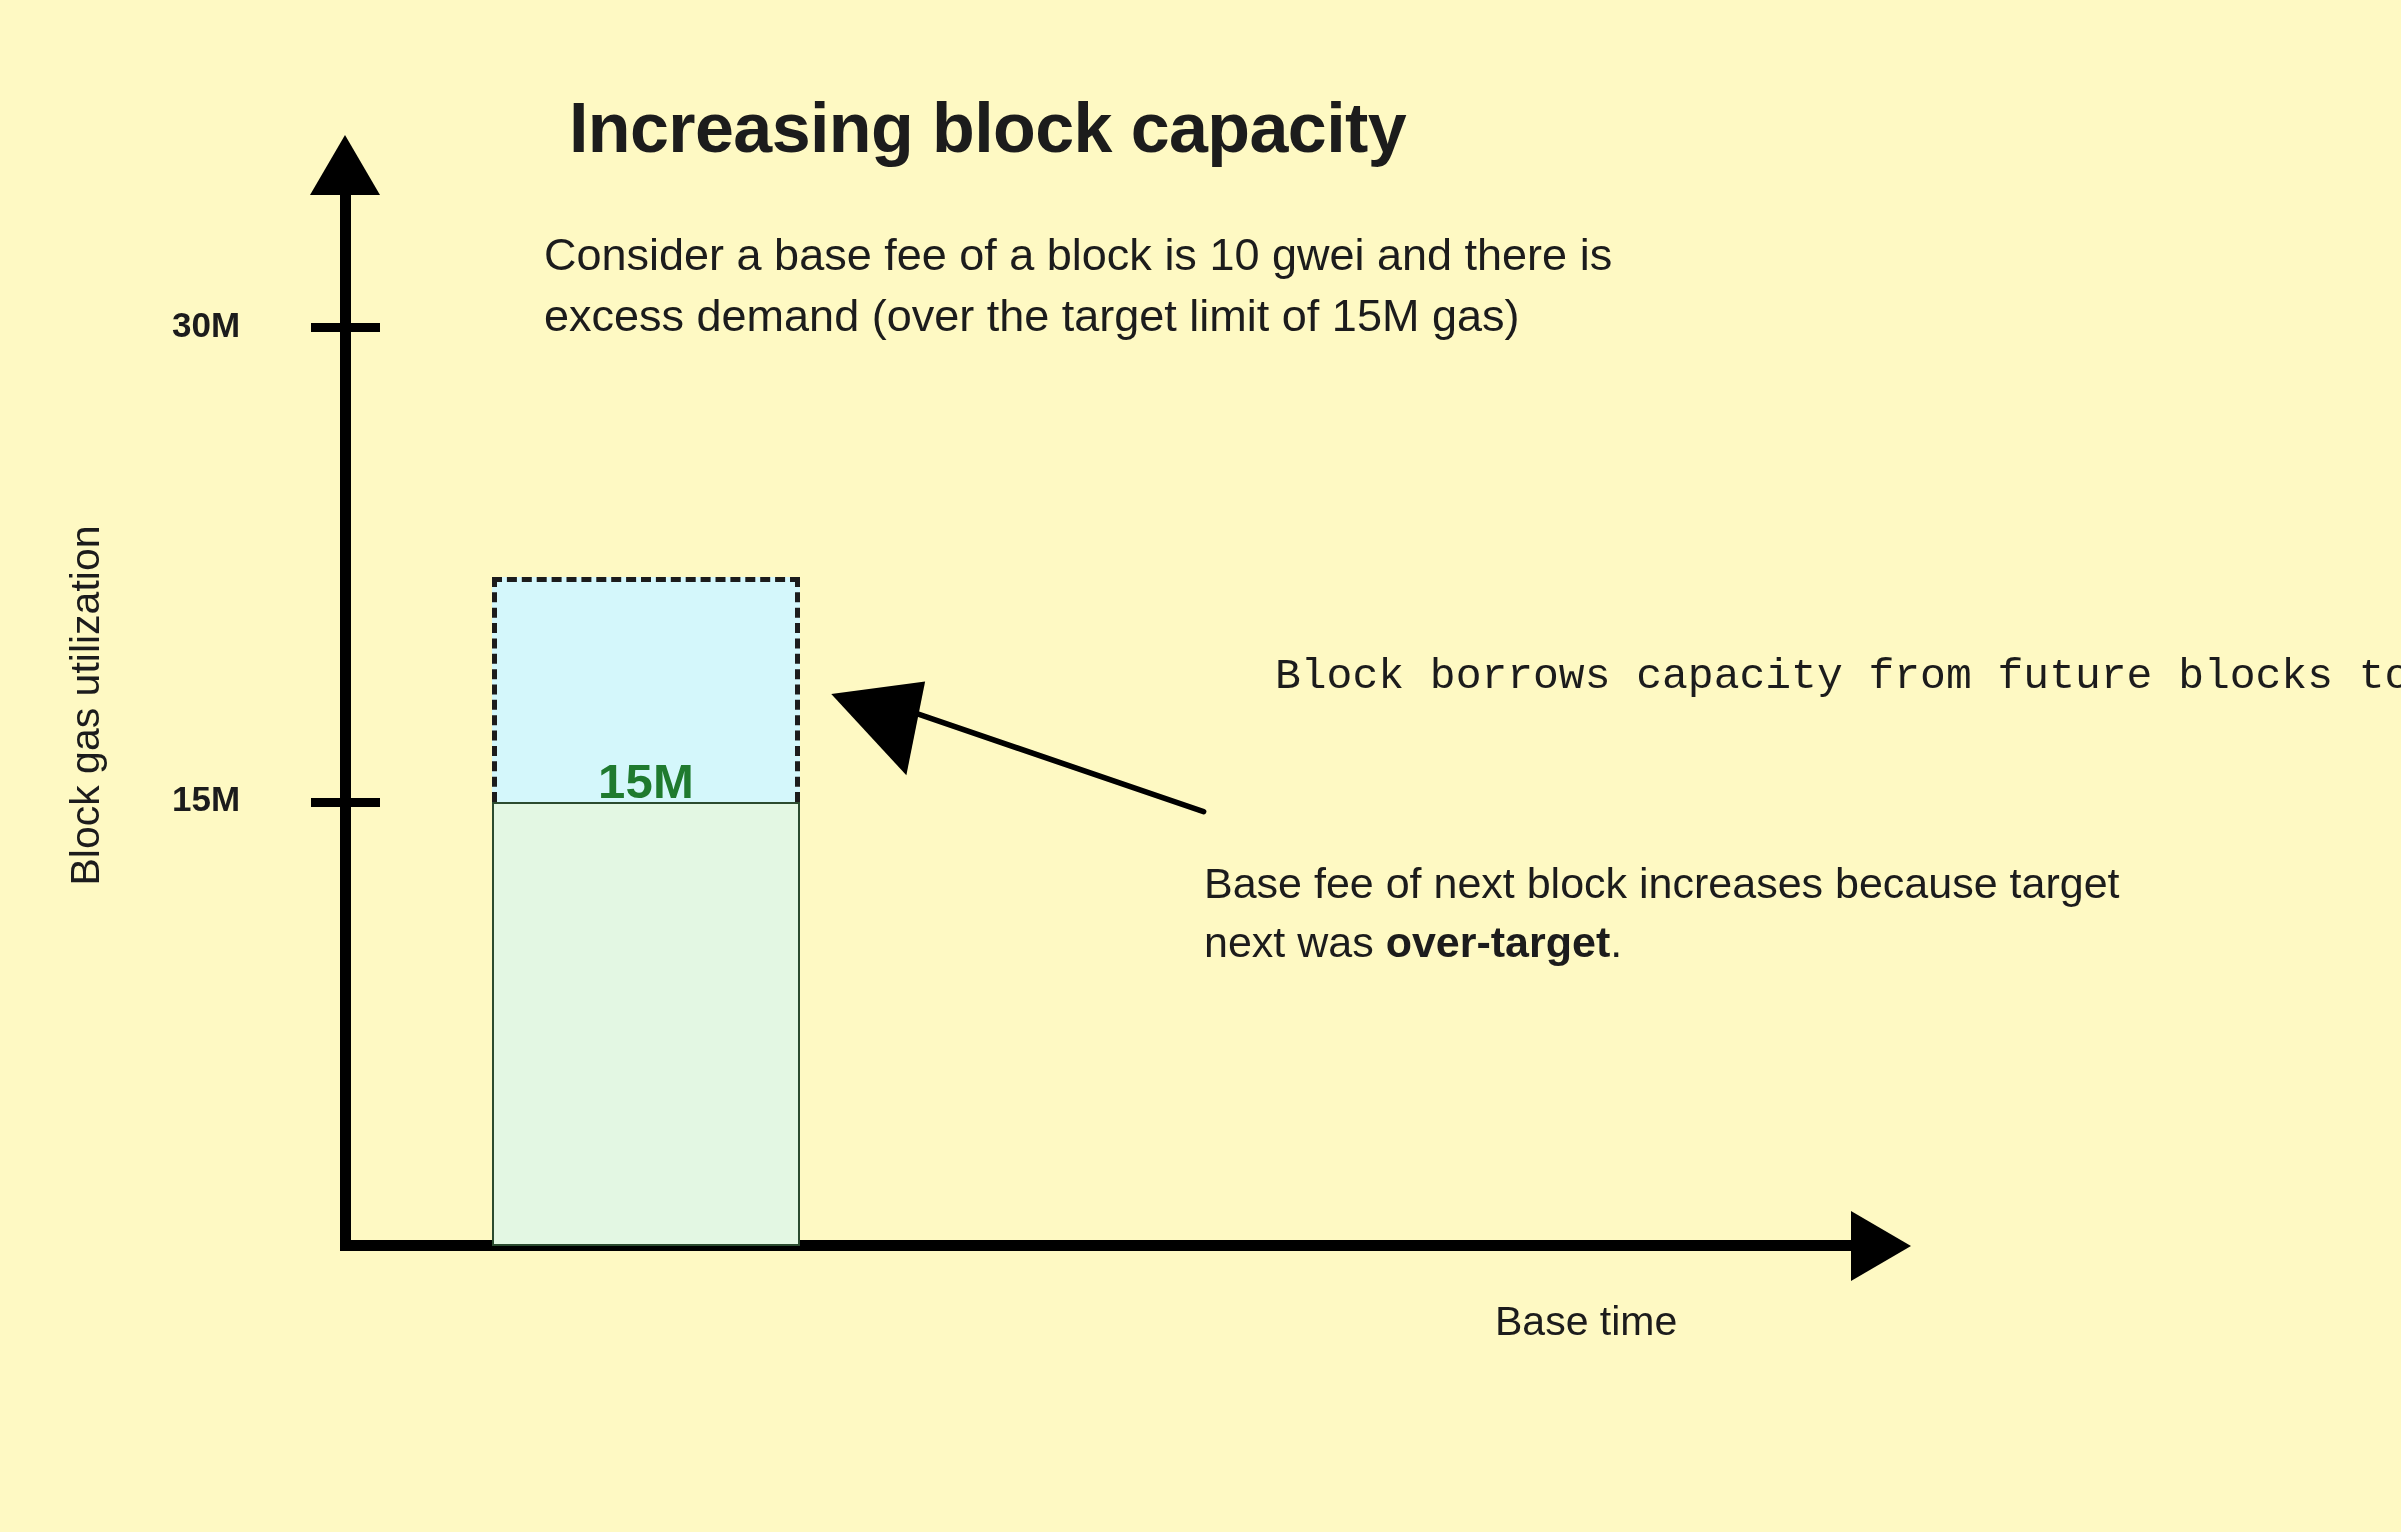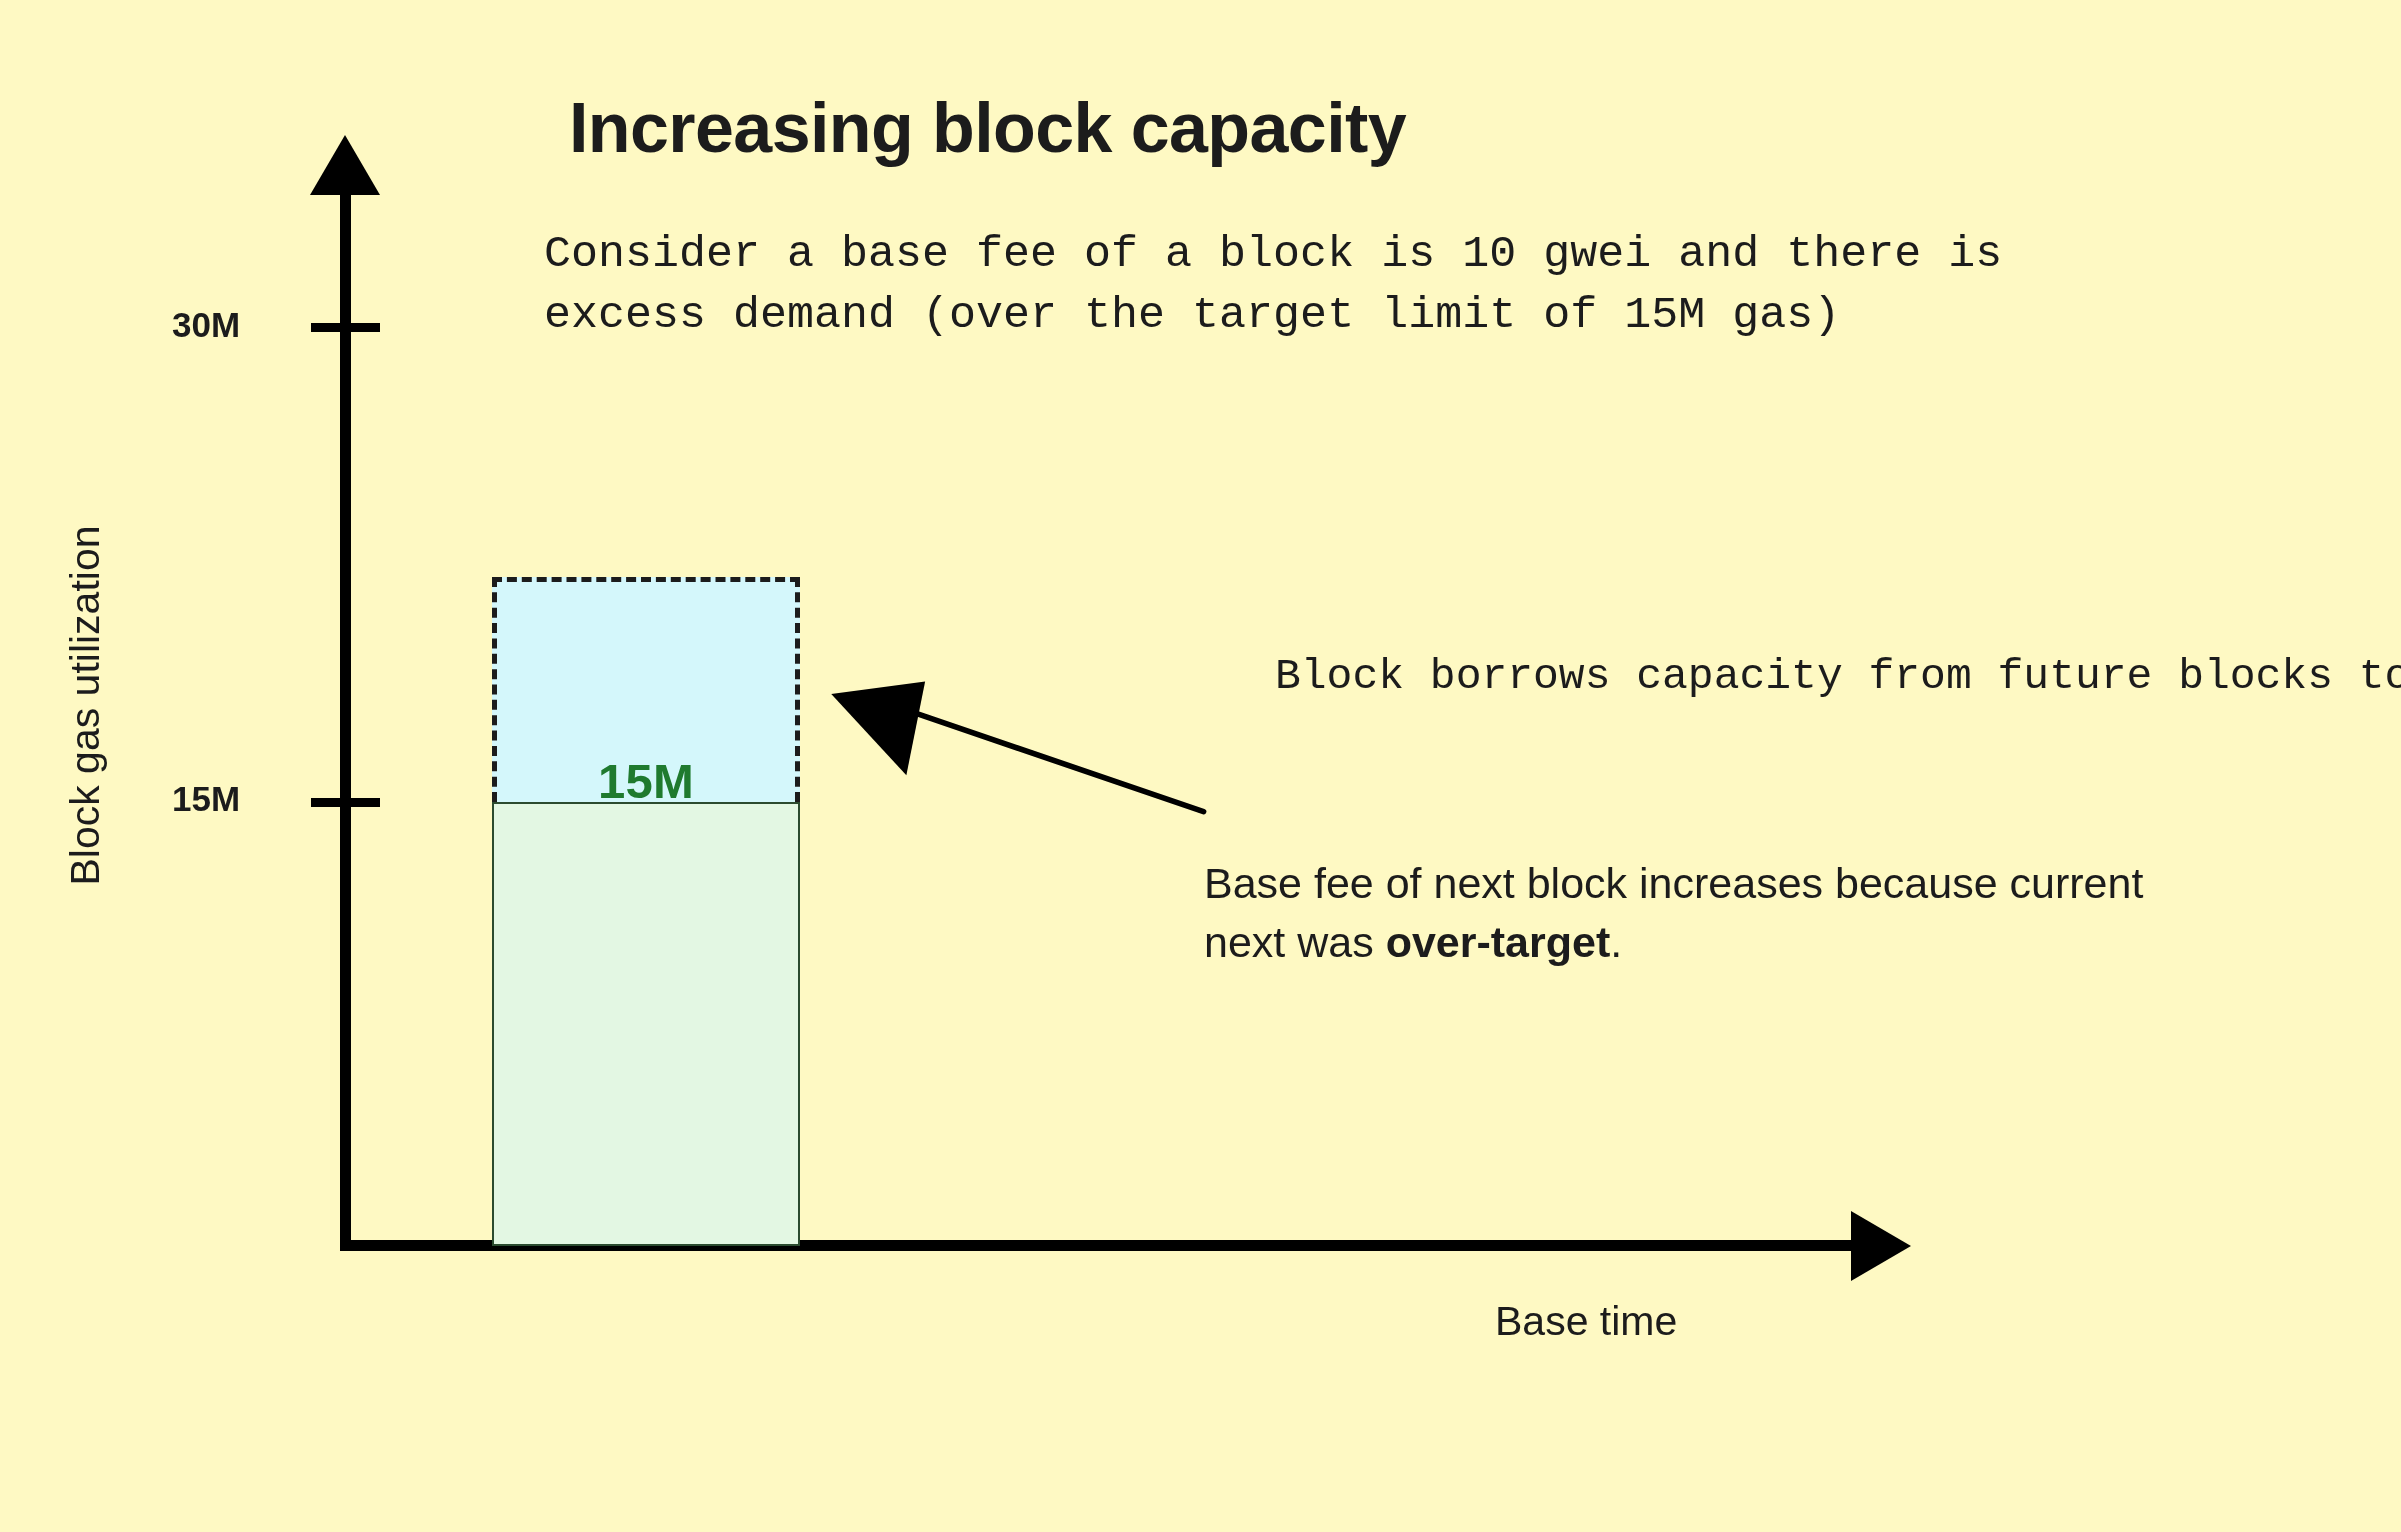--- a/index.html
+++ b/index.html
@@ -32,21 +32,20 @@
   }
   #subtitle {
     position: absolute;
     left: 544px;
     top: 225px;
     width: 1501px;
     font-size: 45px;
     line-height: 1.35;
     font-weight: 400;
     color: #1c1c1c;
-    font-family: Liberation Mono, monospace;
   }
   #subtitle .sub-line { display: block; }
 
   
   .axis-line {
     position: absolute;
     background: #000000;
   }
   #y-axis-line {
     left: 340px;
@@ -222,18 +221,18 @@
   <svg id="callout-arrow" viewBox="0 0 660 260">
     <polygon points="10,30 160,10 130,160" fill="#000000"></polygon>
     <line x1="148" y1="62" x2="605" y2="218" stroke="#000000" stroke-width="9" stroke-linecap="round"></line>
   </svg>
 
   <div class="annotation" id="annotation-1">
     <span class="ann-line">Block borrows capacity from future blocks to</span>
   </div>
 
   <div class="annotation" id="annotation-2">
-    <span class="ann-line">Base fee of next block increases because current</span>
+    <span class="ann-line">Base fee of next block increases because target</span>
     <span class="ann-line"><span>next was </span><b>over-target</b><span>.</span></span>
   </div>
 
 </div>
 
 
 </body></html>

